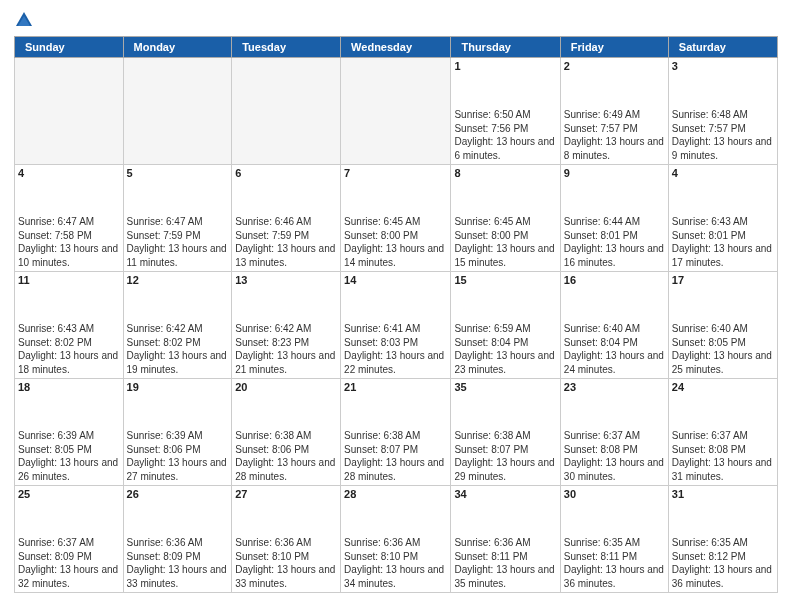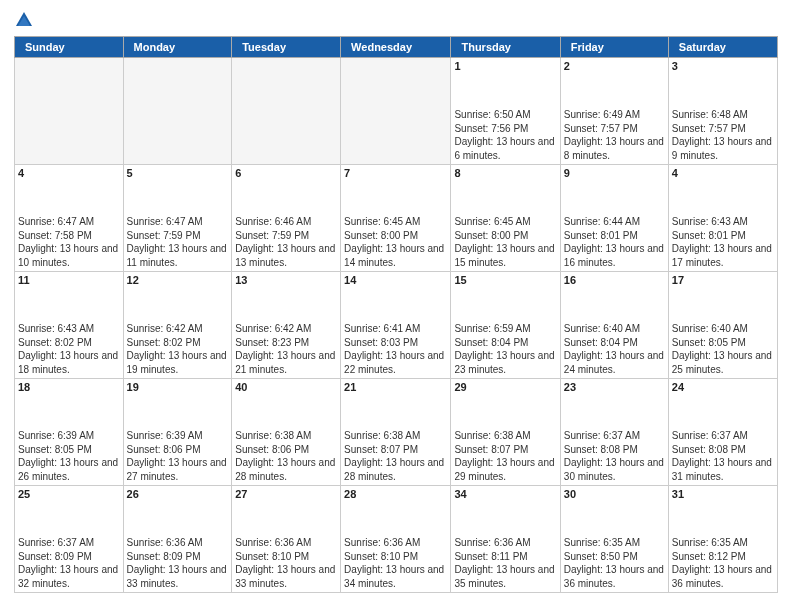--- a/index.html
+++ b/index.html
@@ -272,35 +272,35 @@
 and 26 minutes.</div>
           </td>
           <td>
             <span class="day-num">19</span>
             <div class="day-info">Sunrise: 6:39 AM
 Sunset: 8:06 PM
 Daylight: 13 hours
 and 27 minutes.</div>
           </td>
           <td>
-            <span class="day-num">40</span>
+            <span class="day-num">20</span>
             <div class="day-info">Sunrise: 6:38 AM
 Sunset: 8:06 PM
 Daylight: 13 hours
 and 28 minutes.</div>
           </td>
           <td>
             <span class="day-num">21</span>
             <div class="day-info">Sunrise: 6:38 AM
 Sunset: 8:07 PM
 Daylight: 13 hours
 and 28 minutes.</div>
           </td>
           <td>
-            <span class="day-num">29</span>
+            <span class="day-num">35</span>
             <div class="day-info">Sunrise: 6:38 AM
 Sunset: 8:07 PM
 Daylight: 13 hours
 and 29 minutes.</div>
           </td>
           <td>
             <span class="day-num">23</span>
             <div class="day-info">Sunrise: 6:37 AM
 Sunset: 8:08 PM
 Daylight: 13 hours
@@ -346,21 +346,21 @@
           <td>
             <span class="day-num">34</span>
             <div class="day-info">Sunrise: 6:36 AM
 Sunset: 8:11 PM
 Daylight: 13 hours
 and 35 minutes.</div>
           </td>
           <td>
             <span class="day-num">30</span>
             <div class="day-info">Sunrise: 6:35 AM
-Sunset: 8:50 PM
+Sunset: 8:11 PM
 Daylight: 13 hours
 and 36 minutes.</div>
           </td>
           <td>
             <span class="day-num">31</span>
             <div class="day-info">Sunrise: 6:35 AM
 Sunset: 8:12 PM
 Daylight: 13 hours
 and 36 minutes.</div>
           </td>

